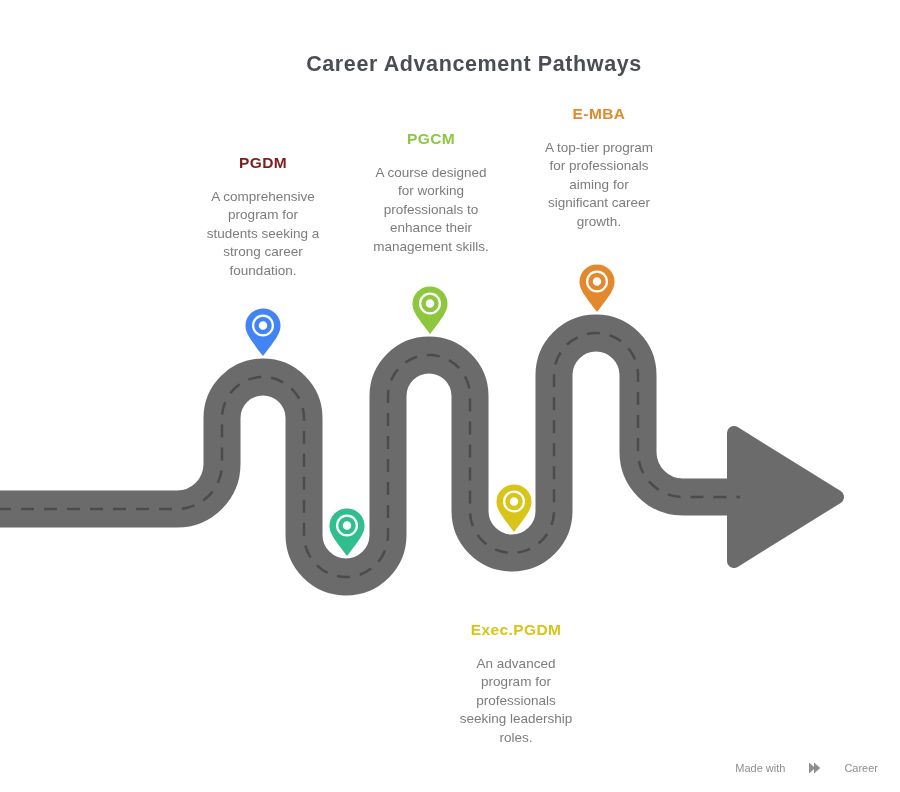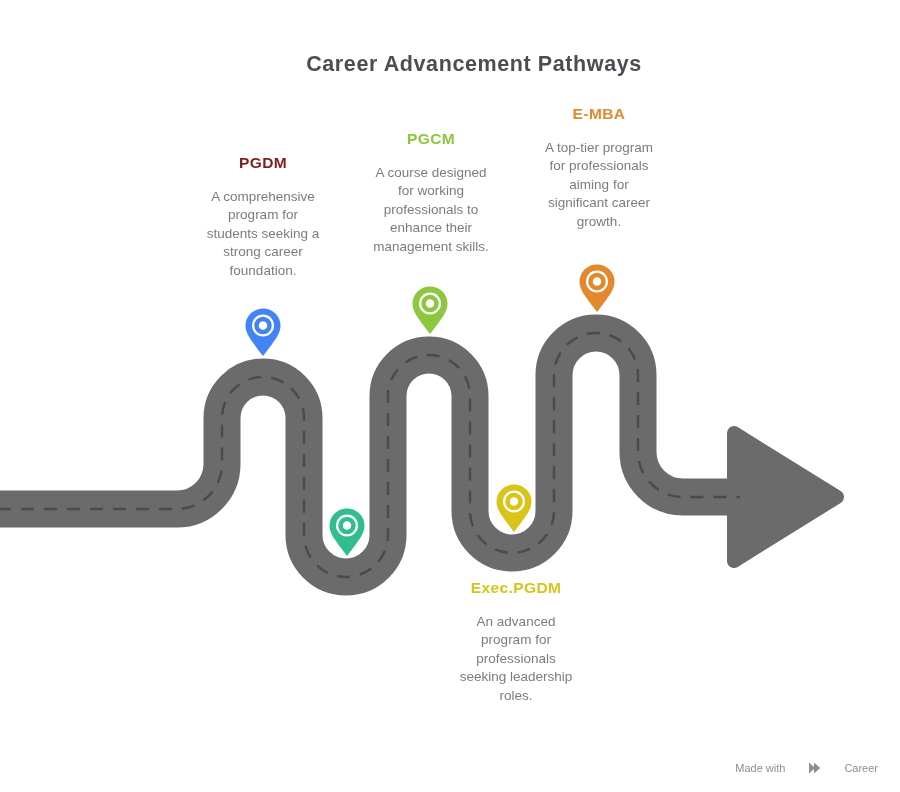--- a/index.html
+++ b/index.html
@@ -61,21 +61,21 @@
     align-items: center;
     gap: 23px;
     font-size: 11px;
     color: #8F8F8F;
   }
   
   #block-pgdm      { left: 158px; top: 154px; }
   #block-pgcm      { left: 326px; top: 130px; }
   #block-emba      { left: 494px; top: 105px; }
   #block-pgdba     { left: 242px; top: 620px; }
-  #block-execpgdm  { left: 411px; top: 579px; }
+  #block-execpgdm  { left: 411px; top: 621px; }
   #pin-pgdm        { left: 241px; top: 306px; }
   #pin-pgcm        { left: 408px; top: 284px; }
   #pin-emba        { left: 575px; top: 262px; }
   #pin-pgdba       { left: 325px; top: 506px; }
   #pin-execpgdm    { left: 492px; top: 482px; }
 </style>
 </head>
 <body>
 
 <div class="canvas">

